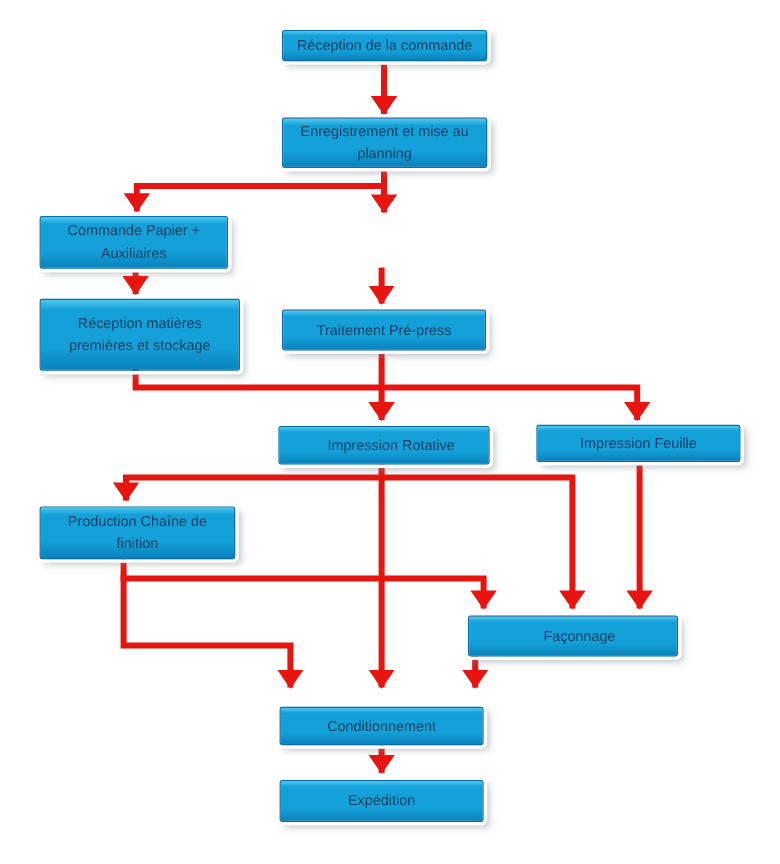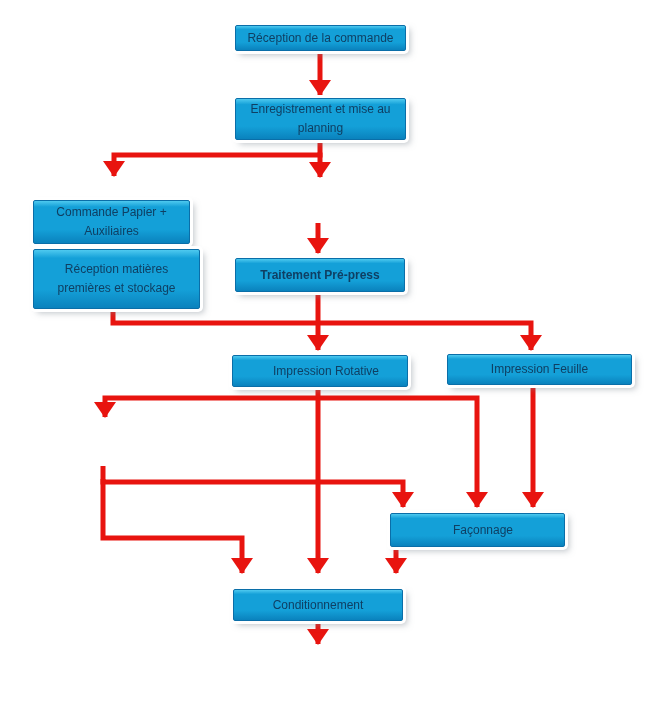--- a/index.html
+++ b/index.html
@@ -51,21 +51,23 @@
     <polyline class="edge" points="318,398 477,398 477,507" marker-end="url(#arrowhead)"></polyline>
     <polyline class="edge" points="533,385 533,507" marker-end="url(#arrowhead)"></polyline>
     <polyline class="edge" points="103,466 103,482 403,482 403,507" marker-end="url(#arrowhead)"></polyline>
     <polyline class="edge" points="103,479 103,538 242,538 242,573" marker-end="url(#arrowhead)"></polyline>
     <polyline class="edge" points="396,547 396,573" marker-end="url(#arrowhead)"></polyline>
     <polyline class="edge" points="318,610 318,644" marker-end="url(#arrowhead)"></polyline>
   </svg>
 
   <div class="node" style="left:235px; top:25px;  width:171px; height:26px;">Réception de la commande</div>
   <div class="node" style="left:235px; top:98px;  width:171px; height:42px;">Enregistrement et mise au planning</div>
-  <div class="node" style="left:33px;  top:180px; width:157px; height:44px;margin-top:20px;">Commande Papier + Auxiliaires</div>
+  <div class="node" style="left:33px;  top:180px; width:157px; height:44px;">Commande Papier + Auxiliaires</div>
   <div class="node" style="left:33px;  top:249px; width:167px; height:60px;">Réception matières premières et stockage</div>
-  <div class="node" style="left:235px; top:258px; width:170px; height:34px;font-weight:bold;">Traitement Pré-press</div>
+  <div class="node" style="left:235px; top:258px; width:170px; height:34px;">Traitement Pré-press</div>
   <div class="node" style="left:232px; top:355px; width:176px; height:32px;padding-left:17px;">Impression Rotative</div>
-  <div class="node" style="left:447px; top:354px; width:185px; height:31px;">Impression Feuille</div>
+  <div class="node" style="left:447px; top:354px; width:170px; height:31px;">Impression Feuille</div>
+  <div class="node" style="left:33px;  top:422px; width:163px; height:44px;">Production Chaîne de finition</div>
   <div class="node" style="left:390px; top:513px; width:175px; height:34px;padding-left:16px;">Façonnage</div>
   <div class="node" style="left:233px; top:578px; width:170px; height:32px;margin-top:11px;">Conditionnement</div>
+  <div class="node" style="left:233px; top:650px; width:170px; height:35px;">Expédition</div>
 
 </div>
 
 </body></html>

